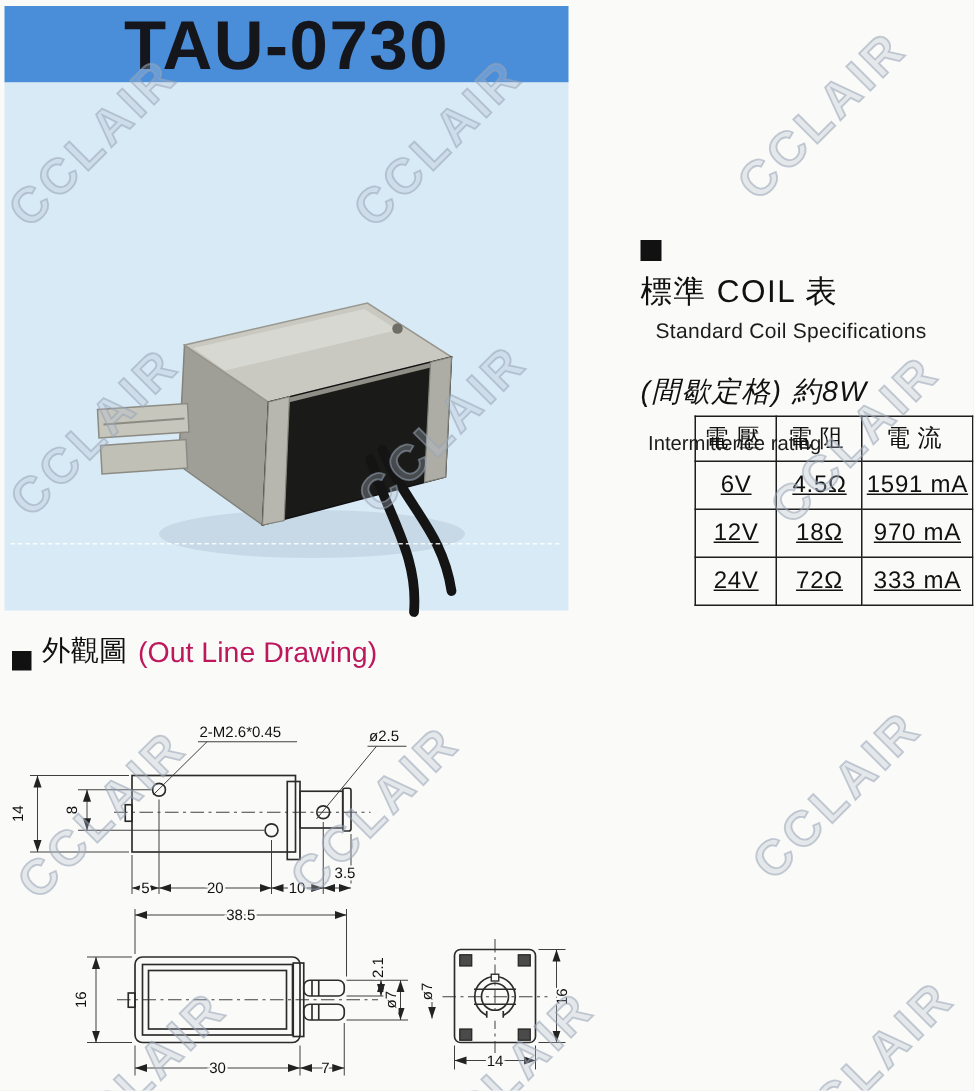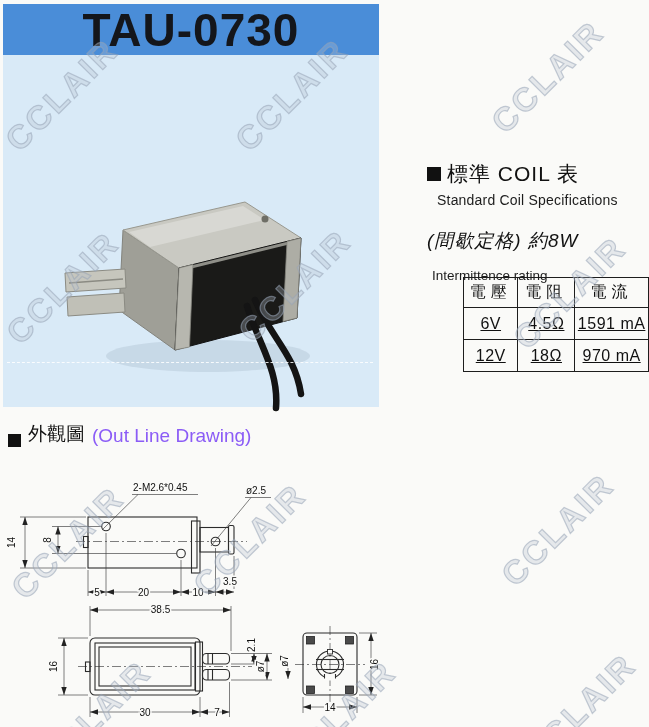--- a/index.html
+++ b/index.html
@@ -13,41 +13,41 @@
                  font-family:"Liberation Sans",sans-serif;}
 
   
   .photo-area{position:absolute;left:3px;top:55px;width:376px;height:352px;background:#d9eaf7;}
   .photo-artifact{position:absolute;left:4px;top:307px;width:366px;height:0;
                   border-top:1px dashed rgba(255,255,255,0.85);}
   .photo-svg{position:absolute;left:30px;top:115px;}
 
   
   .spec-col{position:absolute;left:427px;top:160px;width:220px;color:#111;}
-  .sec-head{display:flex;align-items:center;gap:6px;}
+  .sec-head{display:flex;gap:6px;flex-direction:column;}
   .sq{display:inline-block;width:14px;height:14px;background:#111;flex:0 0 auto;}
   .cjk-big{font-size:21px;letter-spacing:1px;color:#111;}
   .en-sub{font-size:14px;color:#1c1c1c;margin:4px 0 0 10px;letter-spacing:0.2px;}
   .rating{font-size:19px;color:#111;margin:20px 0 0 0;letter-spacing:1px;font-style:italic;}
   .rating-en{font-size:13.5px;color:#1c1c1c;margin:14px 0 0 5px;}
 
   
   .coil-table{position:absolute;left:435px;top:277px;border-collapse:collapse;
               font-size:16px;color:#111;margin-left:28px;}
   .coil-table td,.coil-table th{border:1.6px solid #1d1d1d;text-align:center;
               font-weight:400;padding:0;background:transparent;}
   .coil-table th{height:29px;letter-spacing:5px;font-size:16px;}
   .coil-table td{height:31px;letter-spacing:0.5px;text-decoration:underline;}
   .c1{width:61px;} .c2{width:62px;} .c3{width:84px;}
 
   
   .outline-head{position:absolute;left:8px;top:421px;display:flex;align-items:flex-end;gap:7px;
                 font-size:19px;color:#111;}
   .outline-head .sq{width:13px;height:13px;}
-  .outline-en{color:#8b5cf6;}
+  .outline-en{color:#be185d;}
 
   
   .drawings{position:absolute;left:0;top:455px;}
   .drawings text{font-family:"Liberation Sans",sans-serif;font-size:10px;fill:#111;
                  paint-order:stroke;stroke:#fafaf8;stroke-width:3px;}
   .drawings text.lead{stroke-width:0;}
   .oln{stroke:#2b2b2b;stroke-width:1.1;fill:none;}
   .thin{stroke:#3a3a3a;stroke-width:0.65;fill:none;}
   .cline{stroke:#3a3a3a;stroke-width:0.65;fill:none;stroke-dasharray:9 3 2 3;}
 
@@ -110,20 +110,25 @@
     </tr>
     <tr>
       <td>6V</td>
       <td>4.5Ω</td>
       <td>1591 mA</td>
     </tr>
     <tr>
       <td>12V</td>
       <td>18Ω</td>
       <td>970 mA</td>
+    </tr>
+    <tr>
+      <td>24V</td>
+      <td>72Ω</td>
+      <td>333 mA</td>
     </tr>
   </tbody>
     </table>
 
   <div class="outline-head">
     <span class="sq"></span>
     <span>外觀圖</span>
     <span class="outline-en">(Out Line Drawing)</span>
   </div>
 

